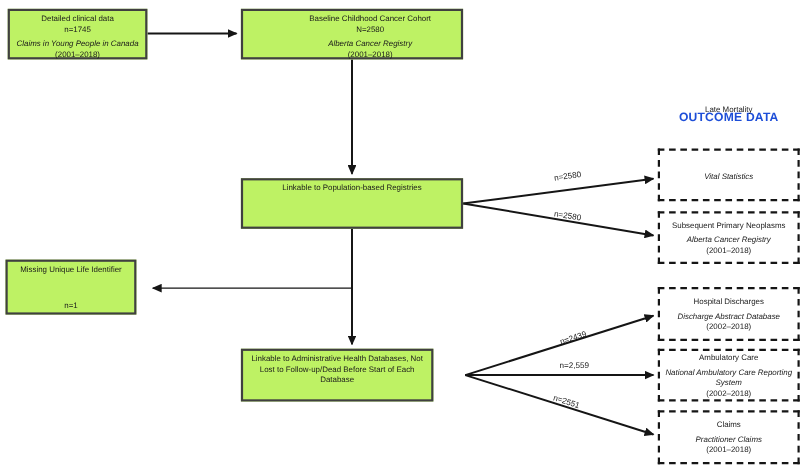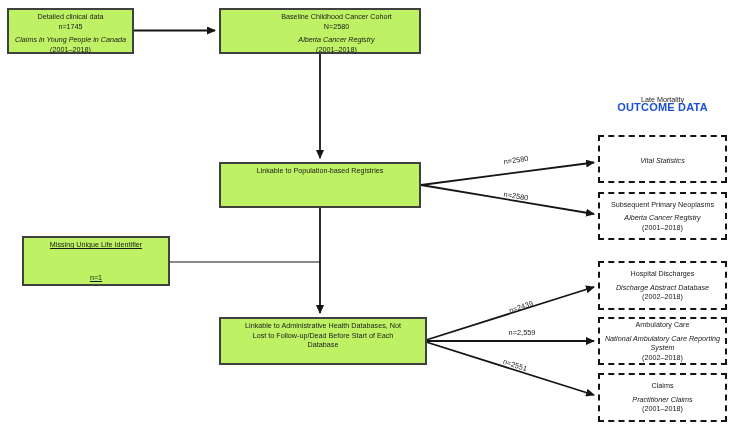--- a/index.html
+++ b/index.html
@@ -99,26 +99,26 @@
     <div>Baseline Childhood Cancer Cohort</div>
     <div>N=2580</div>
     <div class="src">Alberta Cancer Registry</div>
     <div>(2001–2018)</div>
   </div>
 
   <div class="box" style="left:219px; top:162px; width:202px; height:46px;">
     <div>Linkable to Population-based Registries</div>
   </div>
 
-  <div class="box" style="left:22px; top:236px; width:148px; height:50px;text-decoration:underline;">
+  <div class="box" style="left:5px; top:236px; width:119px; height:50px;">
     <div>Missing Unique Life Identifier</div>
     <div>n=1</div>
   </div>
 
-  <div class="box" style="left:219px; top:317px; width:208px; height:48px;">
+  <div class="box" style="left:219px; top:317px; width:175px; height:48px;">
     <span class="wrapcap">Linkable to Administrative Health Databases, Not Lost to Follow-up/Dead Before Start of Each Database</span>
   </div>
 
   <div class="heading" style="left:594px; top:101px; width:137px;">OUTCOME DATA</div>
 
   <div class="obox" style="top:135px; height:48px;gap:48px;">
     <div>Late Mortality</div>
     <div class="src">Vital Statistics</div>
     <div>(2001–2018)</div>
   </div>

